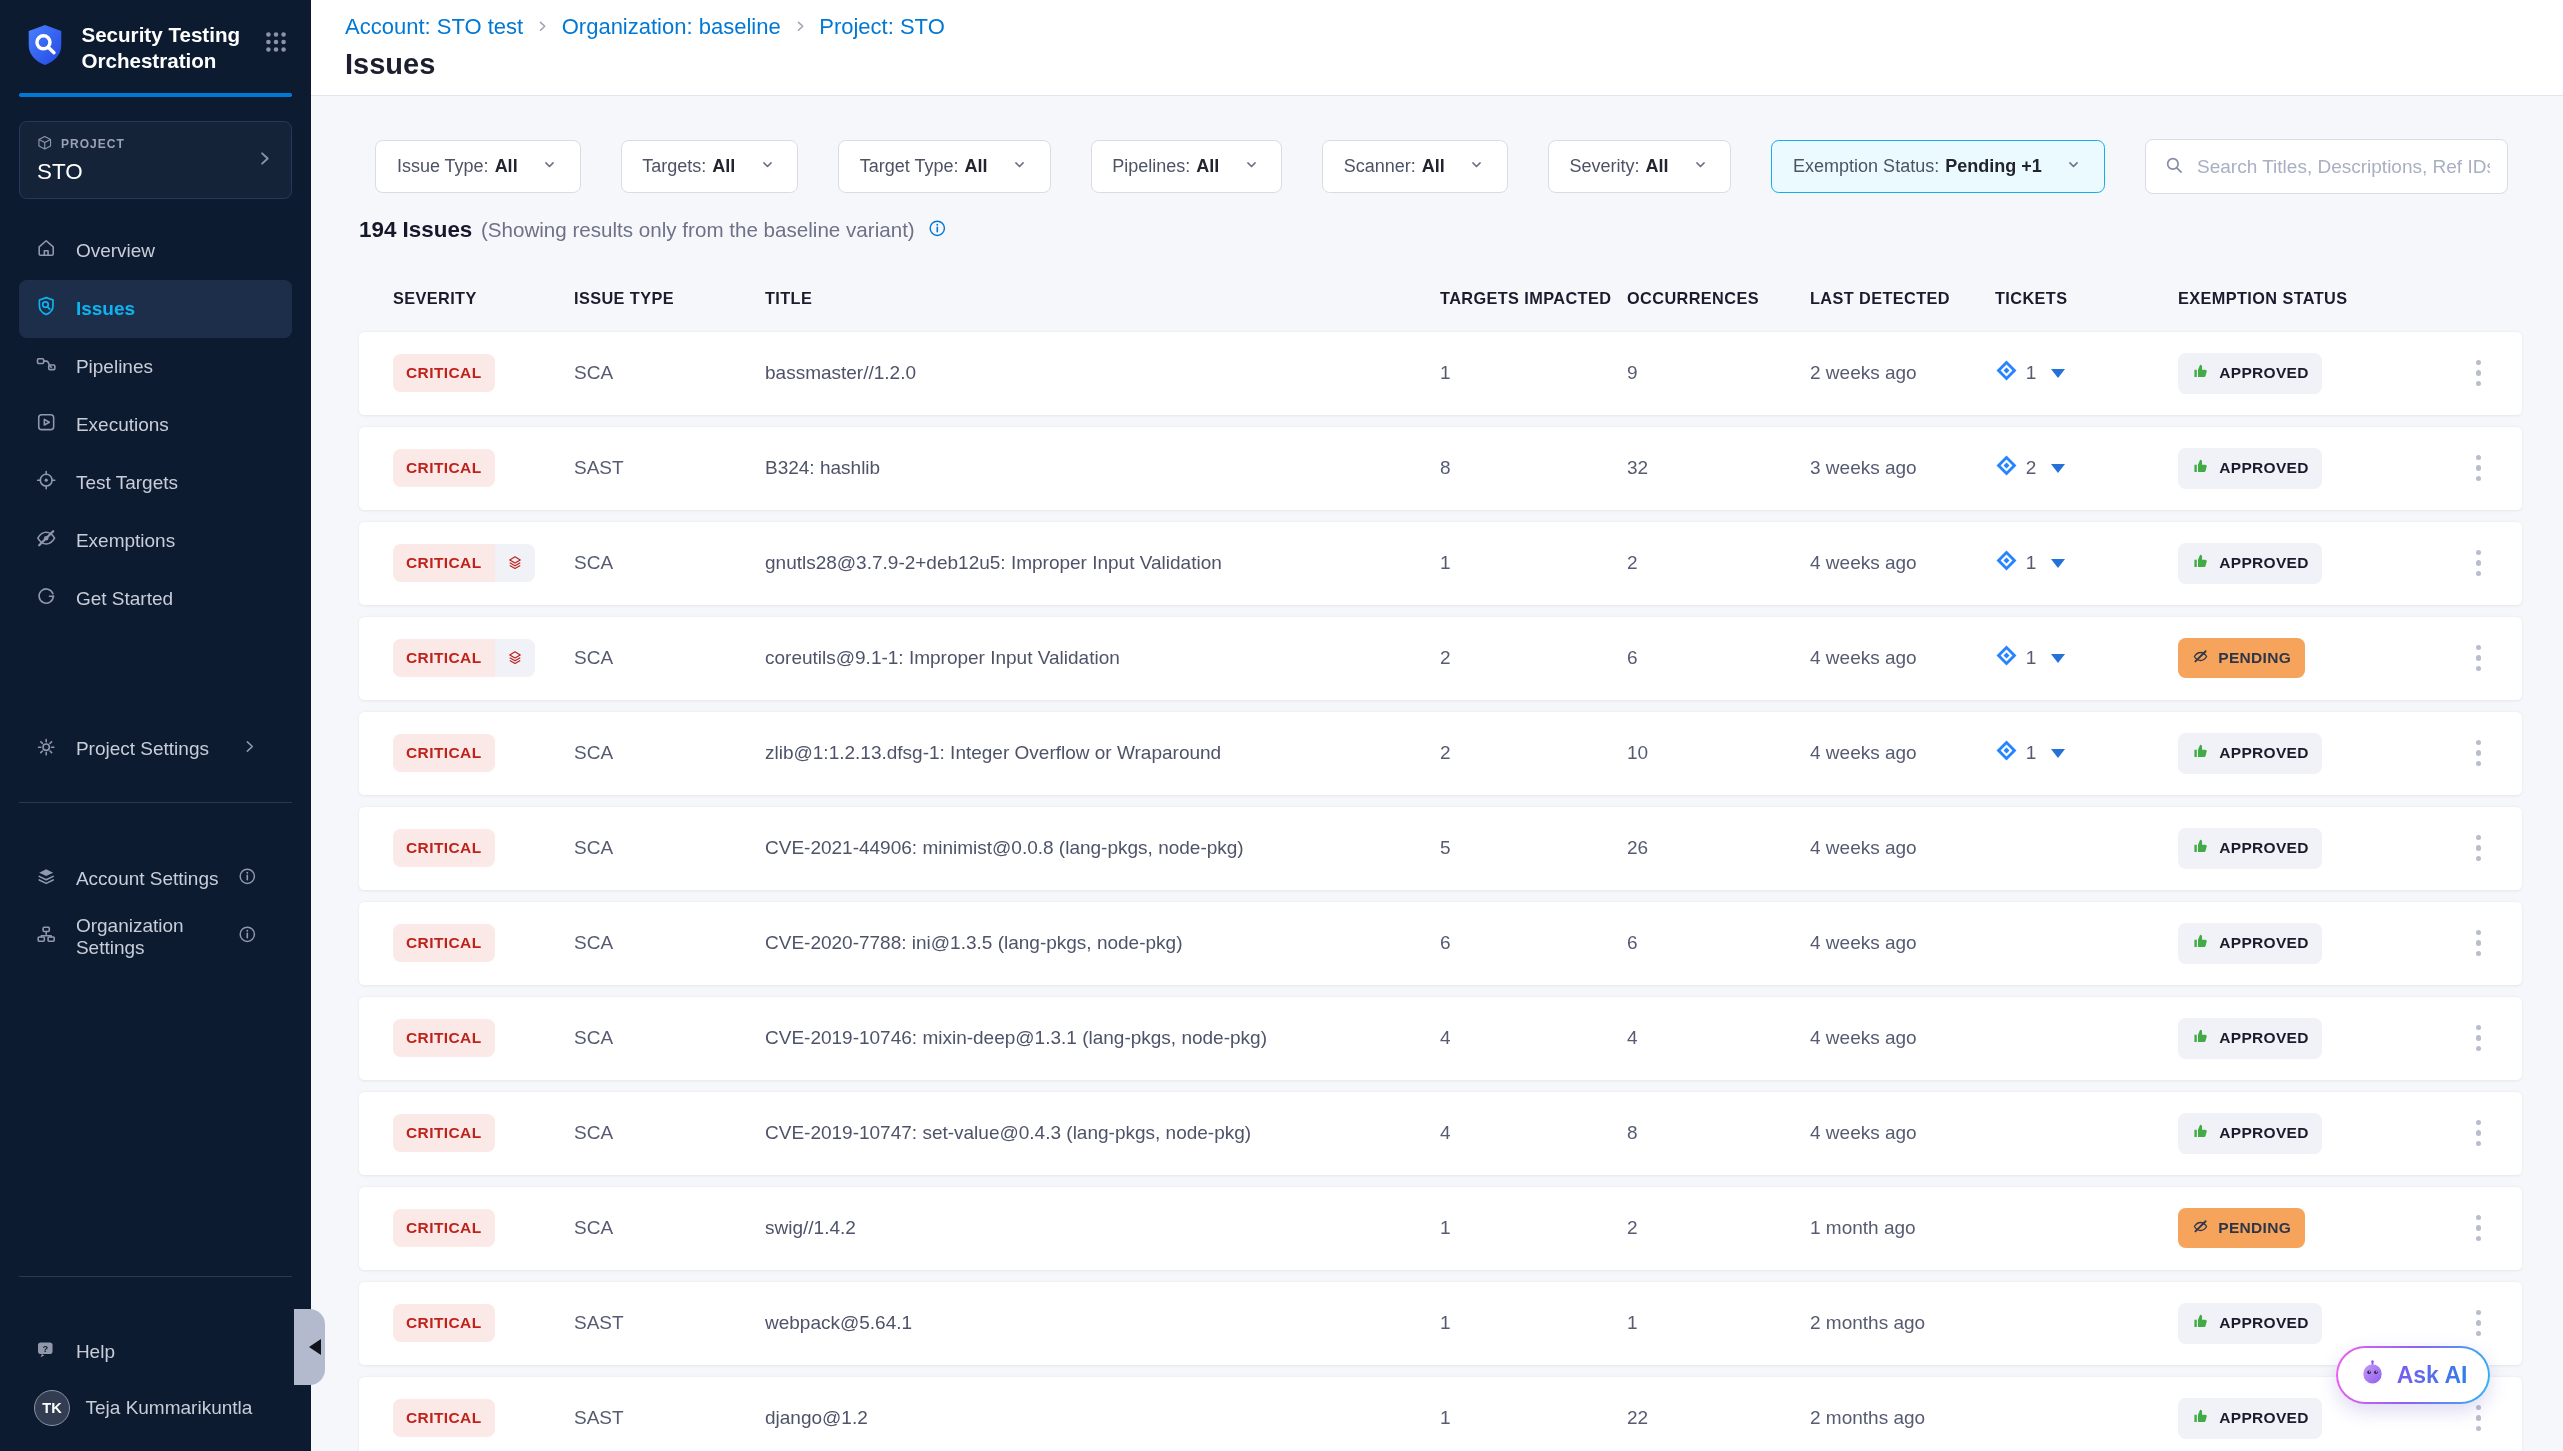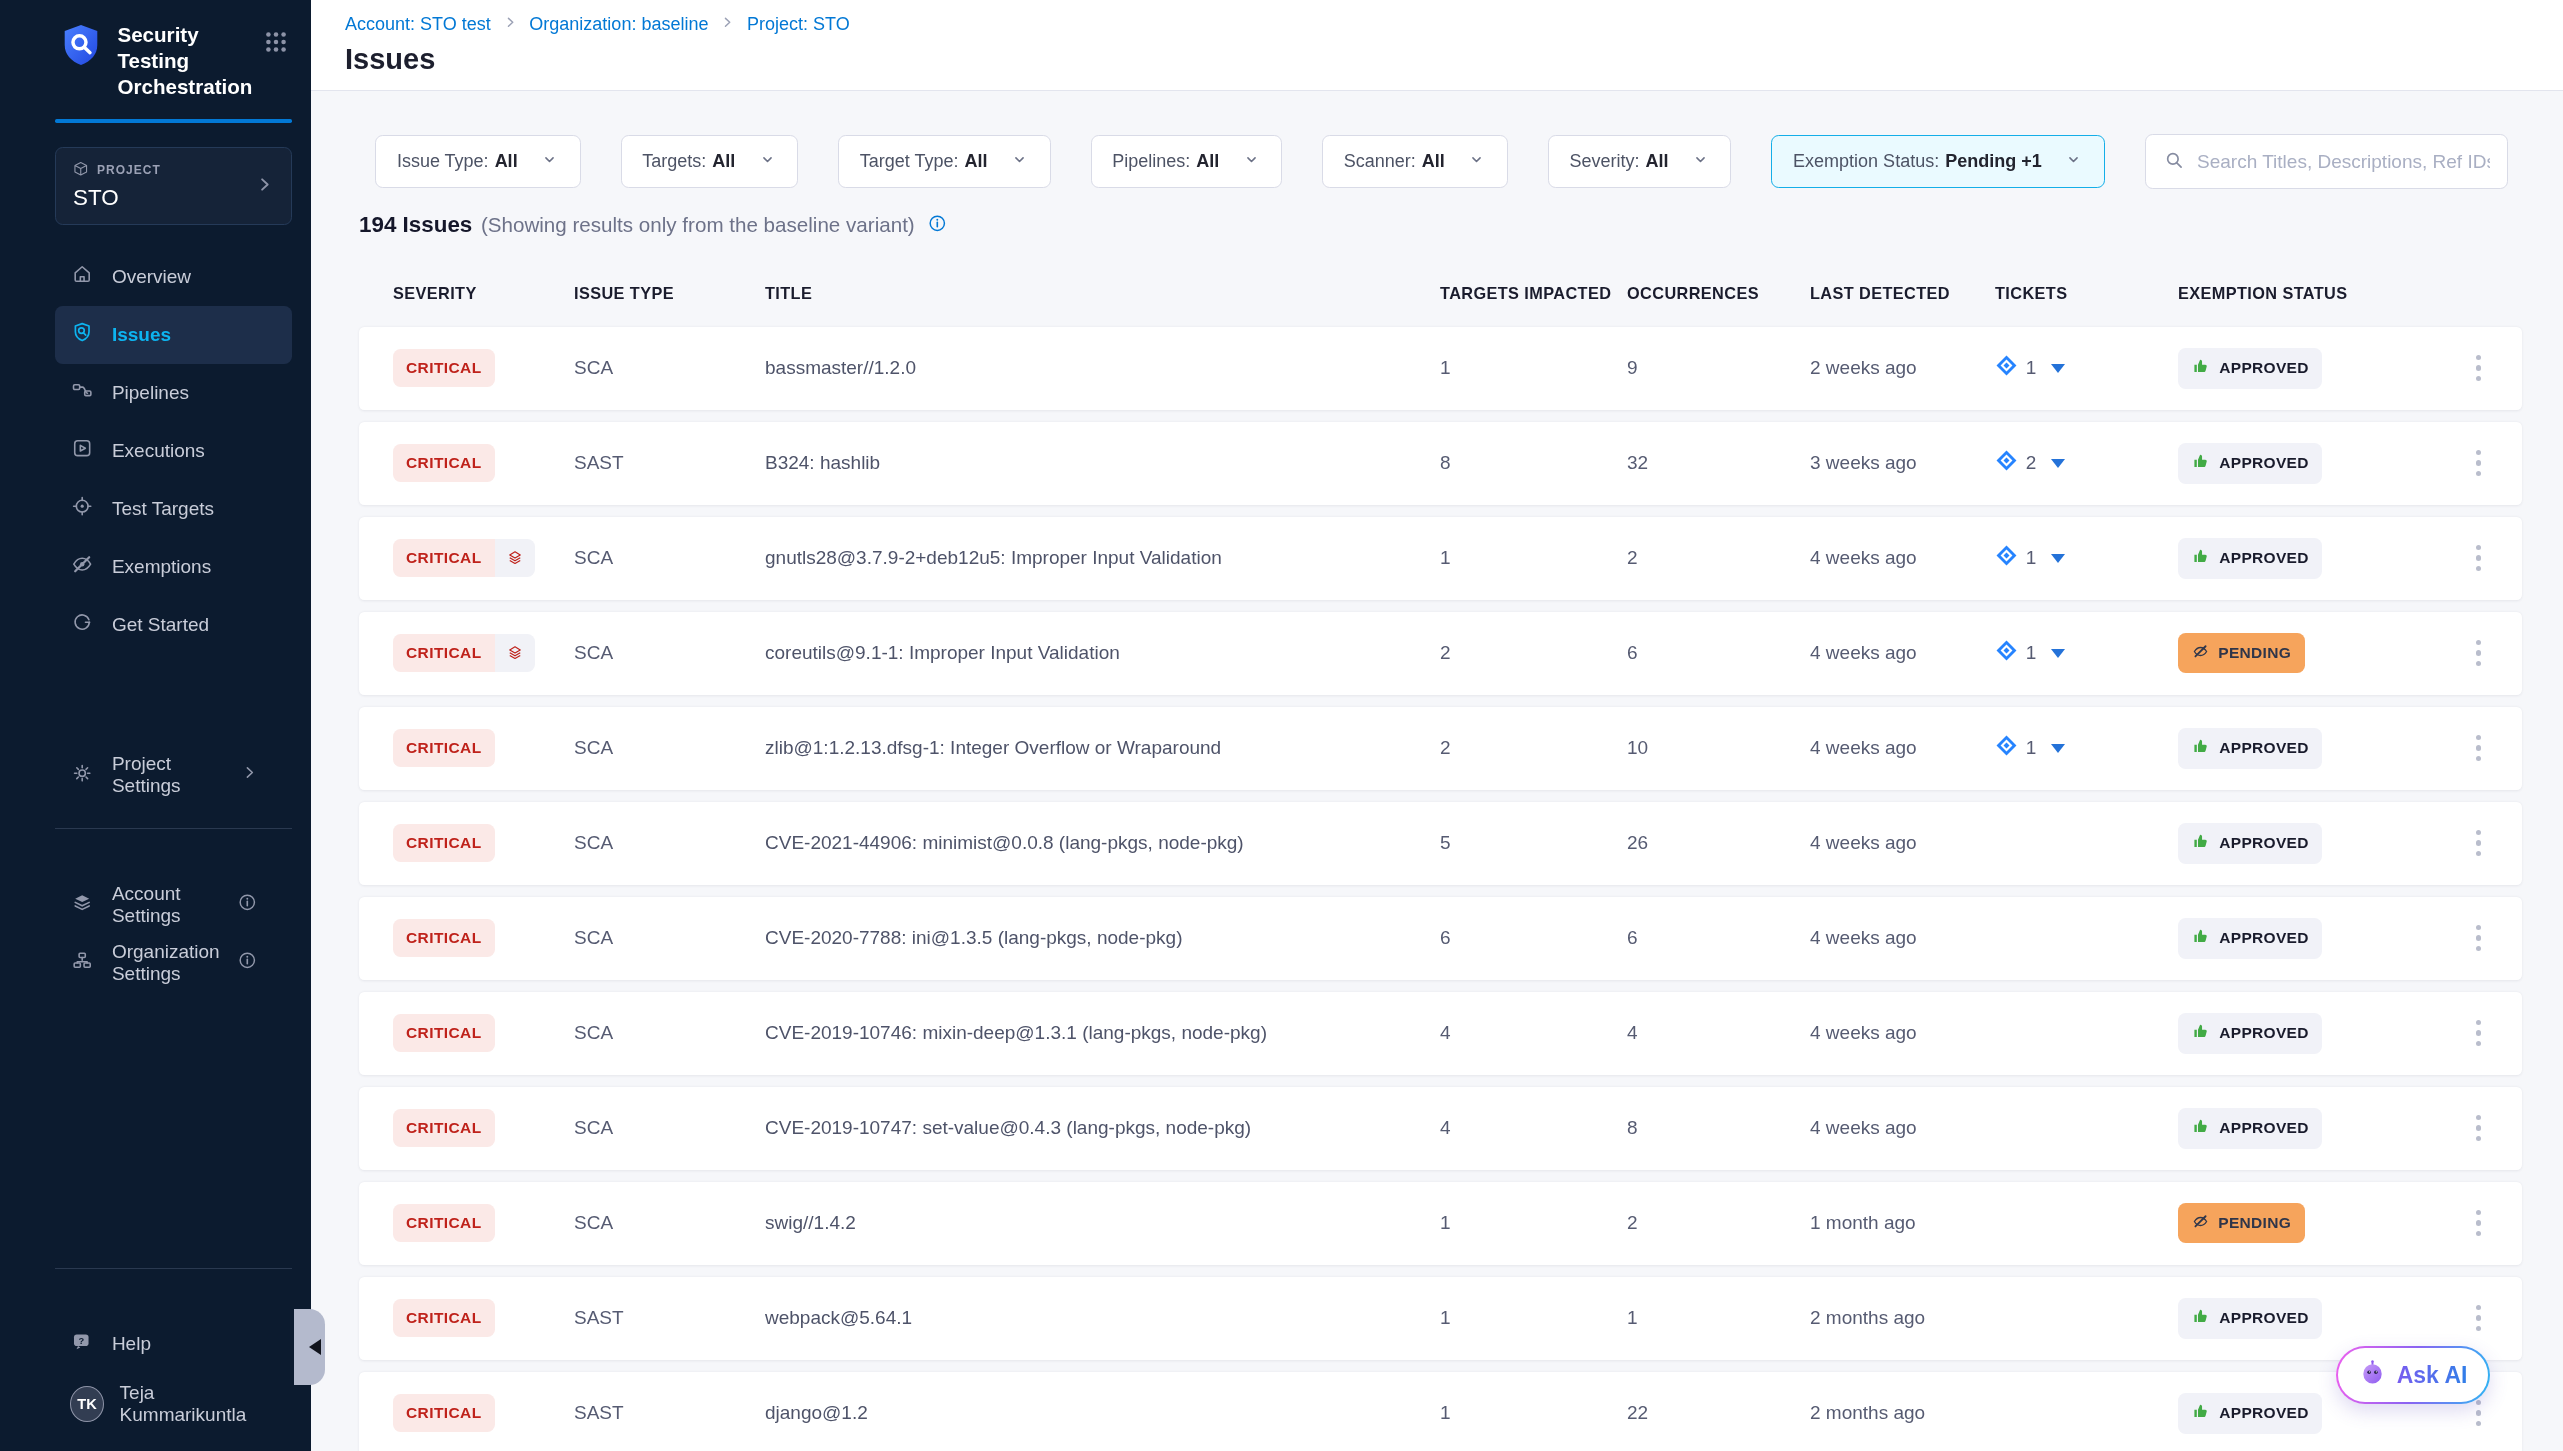--- a/index.html
+++ b/index.html
@@ -1,20 +1,20 @@
 <!DOCTYPE html>
 <html style="font-size:13.8px"><head>
 <meta charset="utf-8">
 <style>
   * { margin:0; padding:0; box-sizing:border-box; }
   html,body { width:2563px; height:1452px; overflow:hidden; }
   body { font-family:"Liberation Sans", sans-serif; background:#f6f7fa; display:flex; }
 
   
-  .sidebar { width:311px; min-width:311px; height:100%; background:#0c1b2f; display:flex; flex-direction:column; position:relative;padding-left:36px; }
+  .sidebar { width:311px; min-width:311px; height:100%; background:#0c1b2f; display:flex; flex-direction:column; position:relative; }
   .sb-header { display:flex; align-items:flex-start; padding:22.4px 22.4px 0 22.4px; }
   .sb-title { color:#fff; font-size:20.6px; font-weight:bold; line-height:26px; margin-left:13px; flex:1; }
   .grid-icon { margin-top:6.9px; cursor:pointer; }
   .sb-blueline { height:3.4px; background:#0278d5; margin:19px 19px 0; border-radius:1.7px; }
   .project-card { margin:24px 19px 0; background:#152338; border:0.9px solid #253a58; border-radius:7.7px; padding:13px 17px; display:flex; align-items:center; cursor:pointer; }
   .pc-col { flex:1; }
   .pc-row1 { display:flex; align-items:center; gap:8.6px; }
   .pc-label { font-size:12px; font-weight:bold; letter-spacing:1px; color:#9ba1b5; }
   .pc-name { margin-top:6px; font-size:22.4px; color:#fff; }
   .nav { margin-top:22.4px; padding:0 19px; }
@@ -27,21 +27,21 @@
   .flex-spacer { flex:1; }
   .user-row { display:flex; align-items:center; gap:15.5px; padding:8.6px 34px 26px; cursor:pointer; }
   .avatar { width:36px; height:36px; border-radius:50%; background:#323d52; border:1.7px solid #8d93a7; color:#fff; font-size:14.6px; font-weight:bold; display:flex; align-items:center; justify-content:center; }
   .user-name { color:#c9cdd9; font-size:19px; }
   .collapse-handle { position:absolute; left:294px; top:1309px; width:31px; height:76px; background:#b4bacd; border-radius:0 15.5px 15.5px 0; display:flex; align-items:center; justify-content:flex-end; padding-right:4.3px; cursor:pointer; z-index:5; }
   .collapse-handle i { width:0; height:0; border-top:8.6px solid transparent; border-bottom:8.6px solid transparent; border-right:12px solid #10131c; }
 
   
   .main { flex:1; display:flex; flex-direction:column; height:100%; position:relative; overflow:hidden; }
   .page-header { background:#fff; border-bottom:0.9px solid #e3e5ee; padding:13.8px 0 13.8px 34px; }
-  .breadcrumb { display:flex; align-items:center; gap:12px; font-size:18px;text-align:center; }
+  .breadcrumb { display:flex; align-items:center; gap:12px; font-size:22px;text-align:center; }
   .crumb { color:#0278d5; cursor:pointer; }
   .page-title { margin-top:8.6px; font-size:29px; font-weight:bold; color:#1d1f2e; }
   .content { flex:1; padding:43px 41px 0 48px; overflow:hidden; position:relative; }
 
   .filter-row { display:flex; align-items:center; margin-left:16.3px; }
   .pill { display:flex; align-items:center; height:53px; background:#fff; border:0.9px solid #d9dbe7; border-radius:7.7px; padding:0 20.6px; margin-right:40px; font-size:18px; color:#4d5365; cursor:pointer; white-space:nowrap; }
   .pill b { color:#23242f; margin-left:6px; }
   .pill svg { margin-left:22.4px; }
   .pill.active { background:#eafaff; border:1.7px solid #14aee8; }
   .searchbox { margin-left:auto; margin-right:14px; width:408px; height:55px; background:#fff; border:0.9px solid #d9dbe7; border-radius:7.7px; display:flex; align-items:center; padding:0 17px; }

